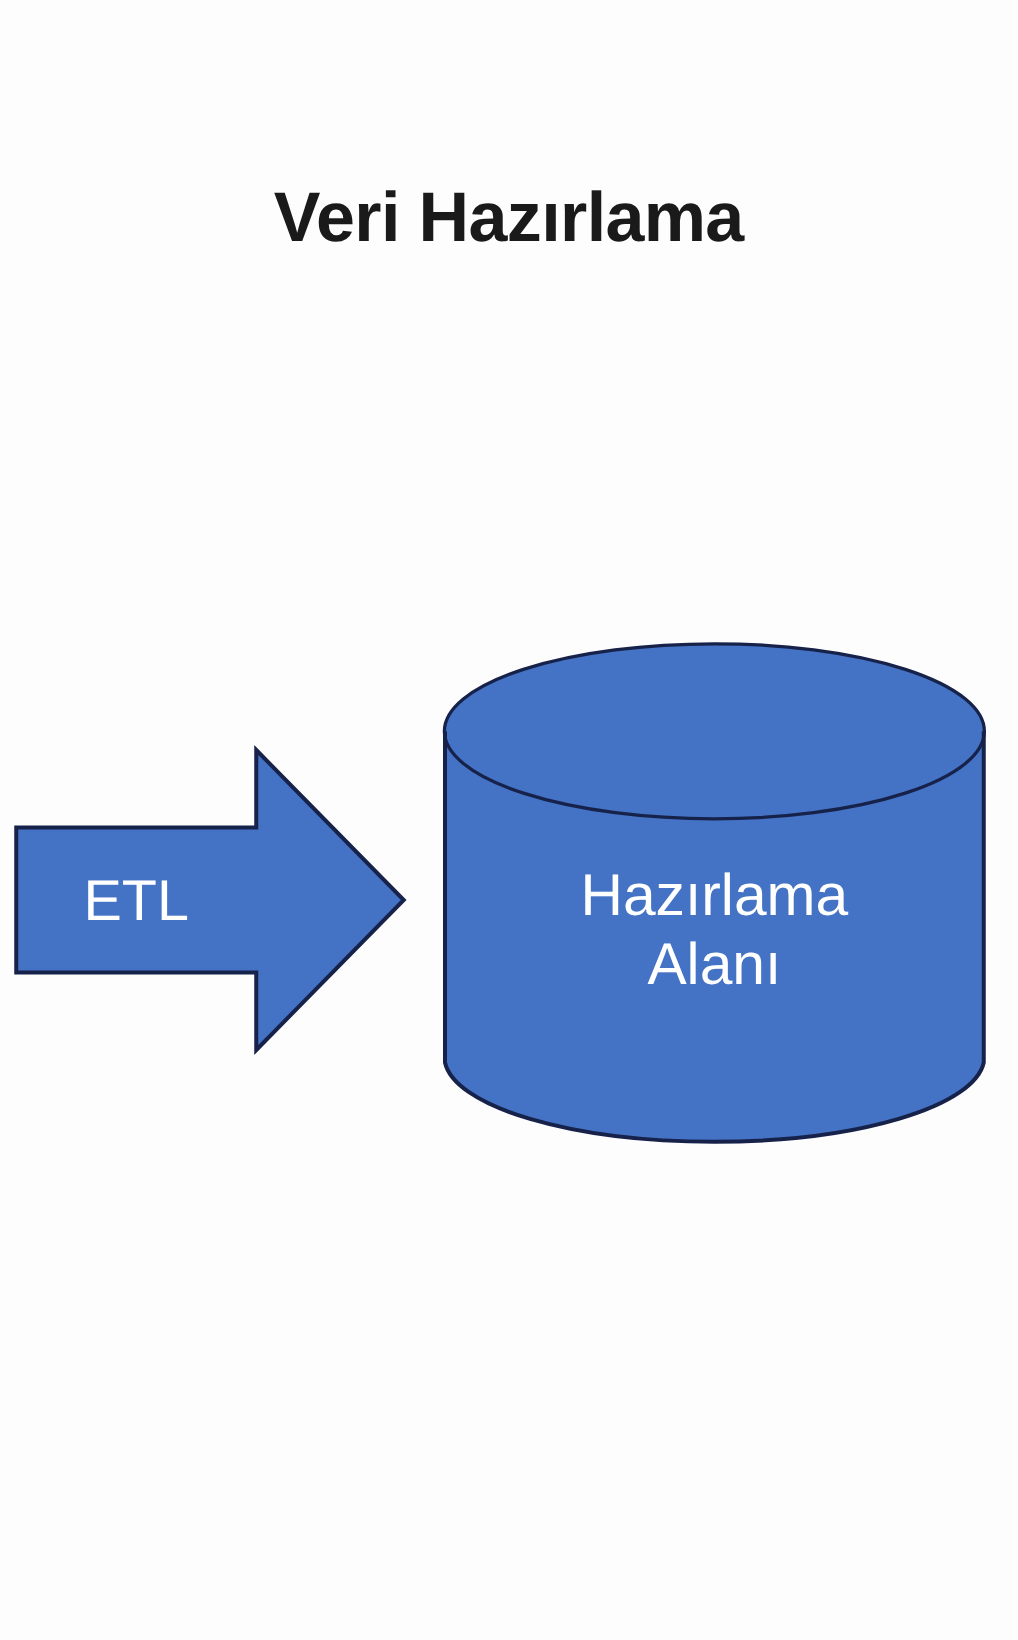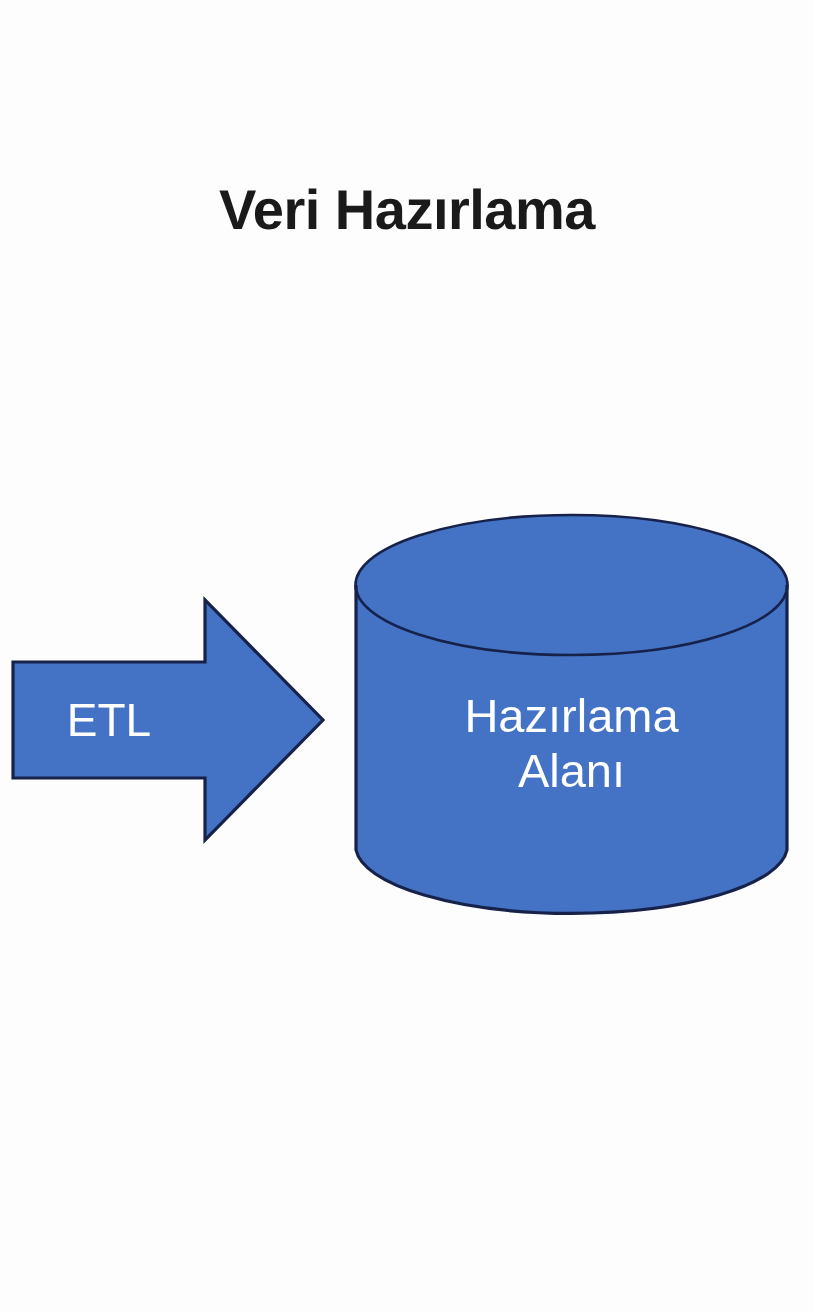--- a/index.html
+++ b/index.html
@@ -28,21 +28,20 @@
     top: 143px;
     width: 814px;
     text-align: center;
     font-size: 56px;
     font-weight: 700;
     letter-spacing: -0.5px;
     color: #1a1a1a;
     line-height: 1.1;
     white-space: nowrap;
     text-rendering: geometricPrecision;
-    margin-top: 36px;
   }
 
   
   #diagram {
     position: absolute;
     left: 0;
     top: 0;
     width: 814px;
     height: 1312px;
   }

